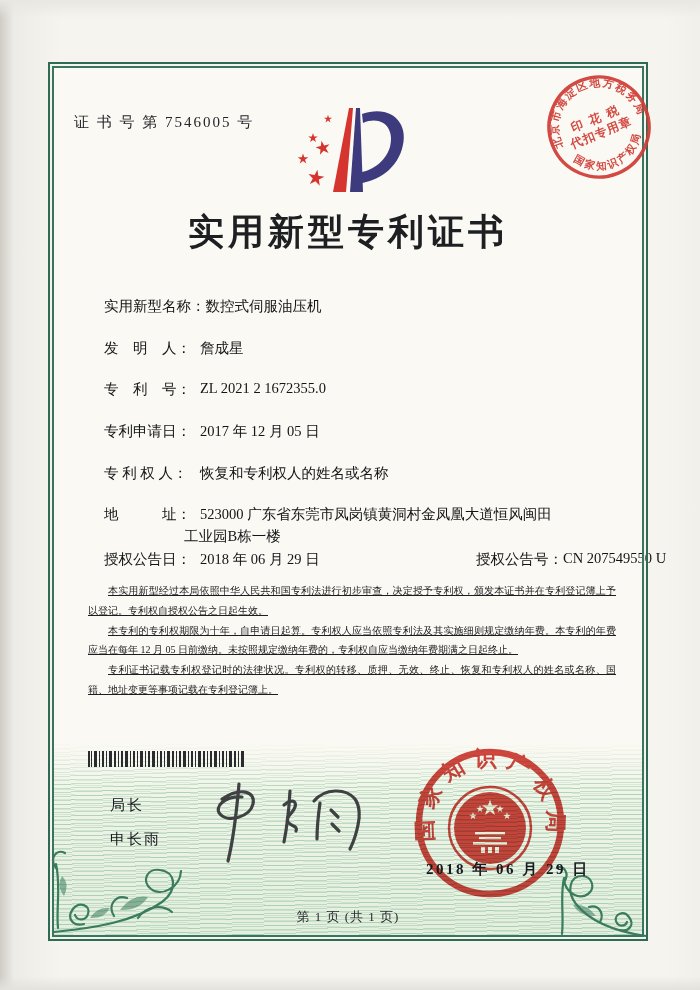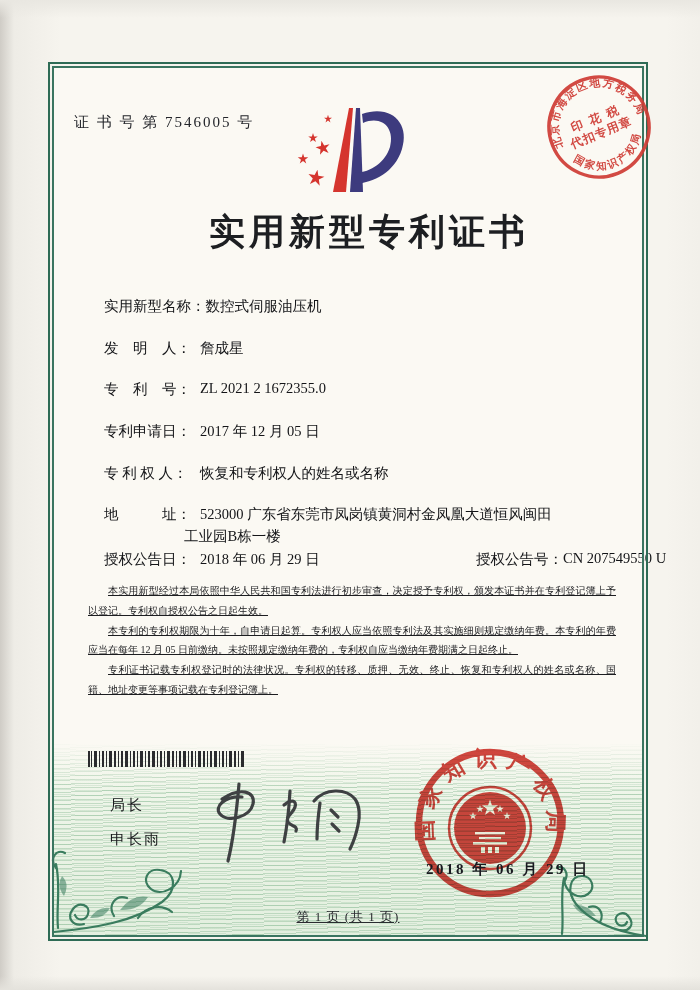--- a/index.html
+++ b/index.html
@@ -18,39 +18,39 @@
     background:
       linear-gradient(180deg,rgba(251,249,243,.95) 0px,rgba(251,249,243,0) 46px),
       repeating-linear-gradient(178.2deg,rgba(110,170,125,.34) 0 1px,rgba(255,255,255,0) 1px 4px),
       repeating-linear-gradient(1.5deg,rgba(120,178,135,.22) 0 1px,rgba(255,255,255,0) 1px 5px),
       linear-gradient(180deg,#f2f7ec,#e3efdf);}
   .inner-bg{position:absolute;left:52px;top:66px;width:592px;height:871px;background:#fbf9f3;z-index:0;}
 
   .cert-no{position:absolute;left:74px;top:113px;font-size:15px;letter-spacing:2px;color:#23252a;z-index:2;}
   .logo{position:absolute;left:282px;top:102px;z-index:2;}
   .title{position:absolute;left:48px;top:208px;width:600px;text-align:center;font-size:36px;
-    letter-spacing:4px;font-weight:600;color:#1d1f22;z-index:2;margin-left:21px;}
+    letter-spacing:4px;font-weight:600;color:#1d1f22;z-index:2;}
 
   .row{position:absolute;left:104px;display:flex;font-size:14.5px;color:#131417;z-index:2;white-space:nowrap;}
   .row .lbl{display:inline-block;min-width:96px;}
   .addr2{position:absolute;left:184px;font-size:14.5px;color:#131417;z-index:2;}
   .pair2{position:absolute;left:372px;top:0;display:flex;}
 
   .body-text{position:absolute;left:88px;top:581px;width:528px;z-index:2;font-size:10px;
     line-height:19.8px;text-align:justify;color:#1c1d20;text-decoration:underline;}
   .body-text p{margin:0;text-indent:2em;}
 
   .barcode{position:absolute;left:88px;top:751px;z-index:2;}
   .sig-label{position:absolute;left:90px;font-size:15px;color:#17181b;z-index:2;letter-spacing:2px;margin-left:20px;}
   .signature{position:absolute;left:196px;top:779px;z-index:2;}
   .seal{position:absolute;left:413px;top:746px;z-index:2;opacity:.92;mix-blend-mode:multiply;}
   .seal-date{position:absolute;left:426px;top:860px;z-index:3;font-size:15px;font-weight:600;
     letter-spacing:2.5px;color:#191a20;}
   .footer{position:absolute;left:48px;top:908px;width:600px;text-align:center;font-size:13px;
-    color:#2a2c30;z-index:2;letter-spacing:1px;text-decoration:underline;}
+    color:#2a2c30;z-index:2;letter-spacing:1px;}
   .tax-stamp{position:absolute;left:541px;top:69px;z-index:6;opacity:.93;}
   .orn{position:absolute;z-index:2;}
   .orn-bl{left:50px;top:826px;}
   .orn-br{left:556px;top:844px;transform:scaleX(-1);}
 </style>
 </head>
 <body>
 
 <div class="page">
 

